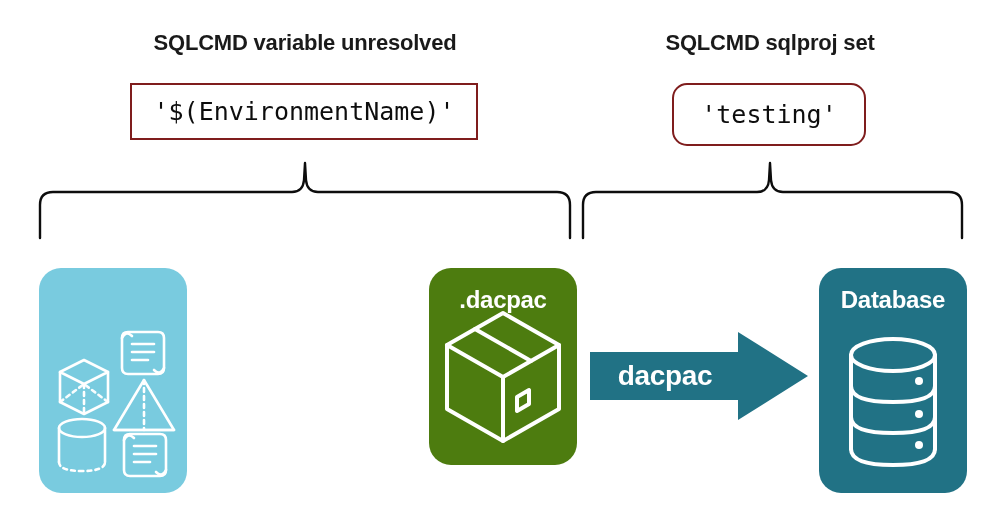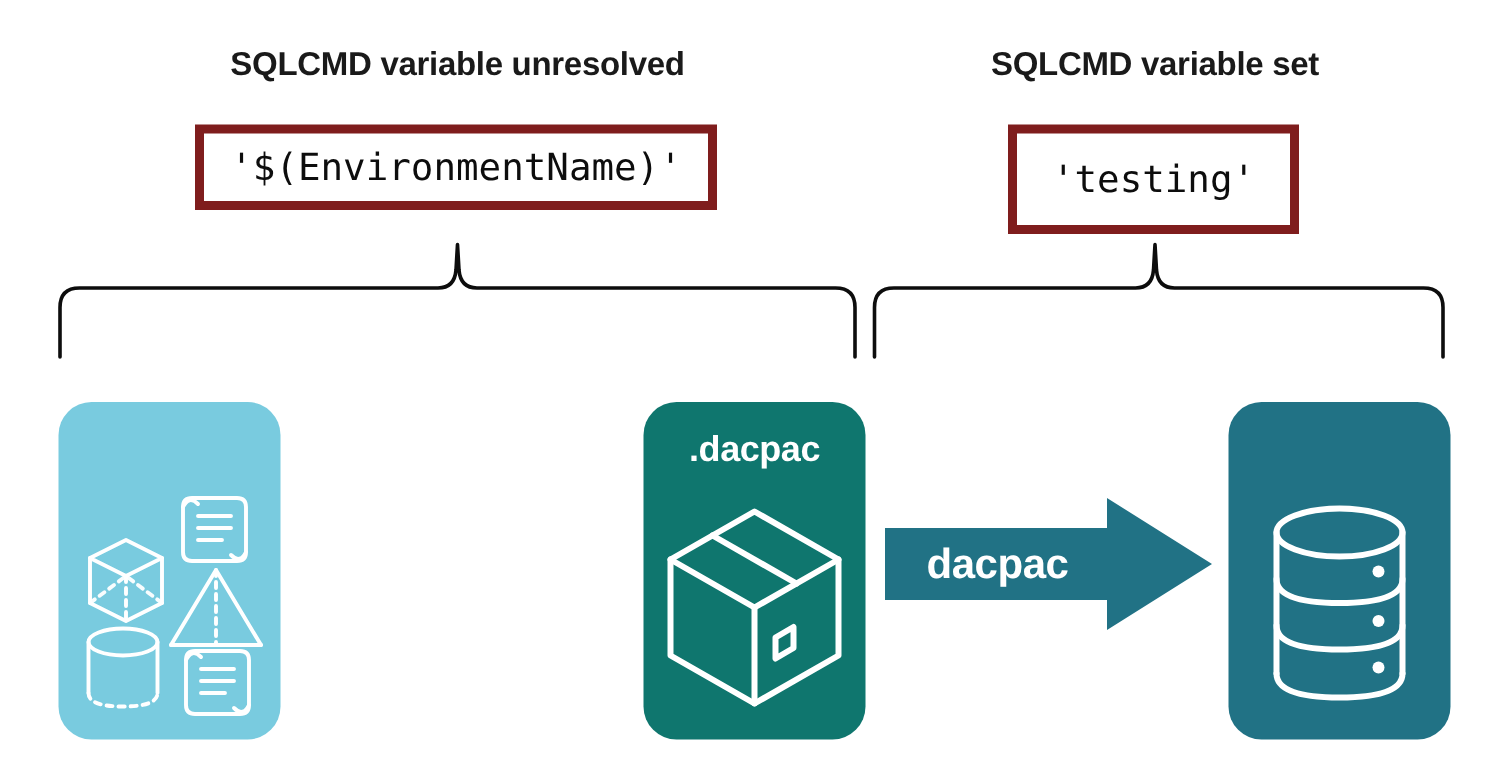--- a/index.html
+++ b/index.html
@@ -25,33 +25,33 @@
     text-align: center;
     letter-spacing: -0.2px;
     white-space: nowrap;
   }
   #anno-left-title  { left: 60px;  top: 30px; width: 490px; }
   #anno-right-title { left: 580px; top: 30px; width: 380px; }
 
   
   .code-box {
     position: absolute;
-    border: 6px solid #7f1d1d;
+    border: 2px solid #7f1d1d;
     background: #ffffff;
     box-sizing: border-box;
     display: flex;
     align-items: center;
     justify-content: center;
     font-family: "DejaVu Sans Mono", monospace;
     font-size: 25px;
     color: #0d0d0d;
     letter-spacing: 0px;
   }
   #code-box-left  { left: 130px; top: 83px; width: 348px; height: 57px; }
-  #code-box-right { left: 672px; top: 83px; width: 194px; height: 73px; }
+  #code-box-right { left: 672px; top: 83px; width: 194px; height: 63px; border-radius: 15px; }
 
   
   .brace-svg { position: absolute; left: 0; top: 0; }
 
   
   .card {
     position: absolute;
     border-radius: 22px;
     box-sizing: border-box;
   }
@@ -60,21 +60,21 @@
     top: 18px;
     left: 0;
     width: 100%;
     text-align: center;
     color: #ffffff;
     font-weight: bold;
     font-size: 24px;
     letter-spacing: -0.3px;
   }
   #card-sqlproj  { left: 39px;  top: 268px; width: 148px; height: 225px; background: #79CBDF; }
-  #card-dacpac   { left: 429px; top: 268px; width: 148px; height: 225px; background: #0f766e; }
+  #card-dacpac   { left: 429px; top: 268px; width: 148px; height: 197px; background: #4d7c0f; }
   #card-database { left: 819px; top: 268px; width: 148px; height: 225px; background: #217285; }
 
   .card-art {
     position: absolute;
     left: 0;
     bottom: 6px;
     width: 100%;
     display: flex;
     align-items: center;
     justify-content: center;
@@ -100,21 +100,21 @@
     pointer-events: none;
   }
 </style>
 </head>
 <body>
 
 <div id="canvas">
 
   <div class="anno-title" id="anno-left-title">SQLCMD variable unresolved</div>
 
-  <div class="anno-title" id="anno-right-title">SQLCMD variable set</div>
+  <div class="anno-title" id="anno-right-title">SQLCMD sqlproj set</div>
 
   <div class="code-box" id="code-box-left">
     <span>'$(EnvironmentName)'</span>
   </div>
 
   <div class="code-box" id="code-box-right">
     <span>'testing'</span>
   </div>
 
   <svg class="brace-svg" width="1000" height="522" viewBox="0 0 1000 522" aria-hidden="true">
@@ -208,20 +208,21 @@
 
           <path d="M 38 30 L 94 62"></path>
 
           <path d="M 80 98 L 92 91 L 92 105 L 80 112 Z"></path>
         </g>
       </svg>
     </div>
   </div>
 
   <div class="card" id="card-database">
+    <div class="card-label">Database</div>
     <div class="card-art">
       <svg width="120" height="160" viewBox="0 0 120 160" aria-hidden="true">
         <g fill="none" stroke="#ffffff" stroke-width="4" stroke-linecap="round" stroke-linejoin="round">
           <ellipse cx="60" cy="28" rx="42" ry="16"></ellipse>
           <path d="M 18 28 L 18 122"></path>
           <path d="M 102 28 L 102 122"></path>
           <path d="M 18 122 Q 18 138 60 138 Q 102 138 102 122"></path>
           <path d="M 18 59 Q 18 75 60 75 Q 102 75 102 59"></path>
           <path d="M 18 90 Q 18 106 60 106 Q 102 106 102 90"></path>
           <circle cx="86" cy="54" r="4" fill="#ffffff" stroke="none"></circle>

